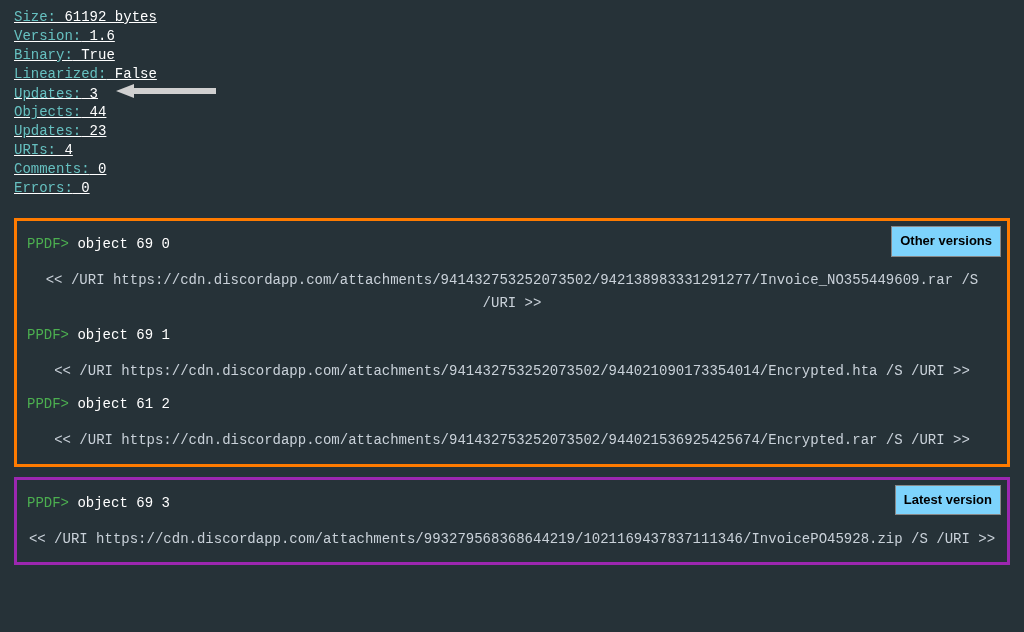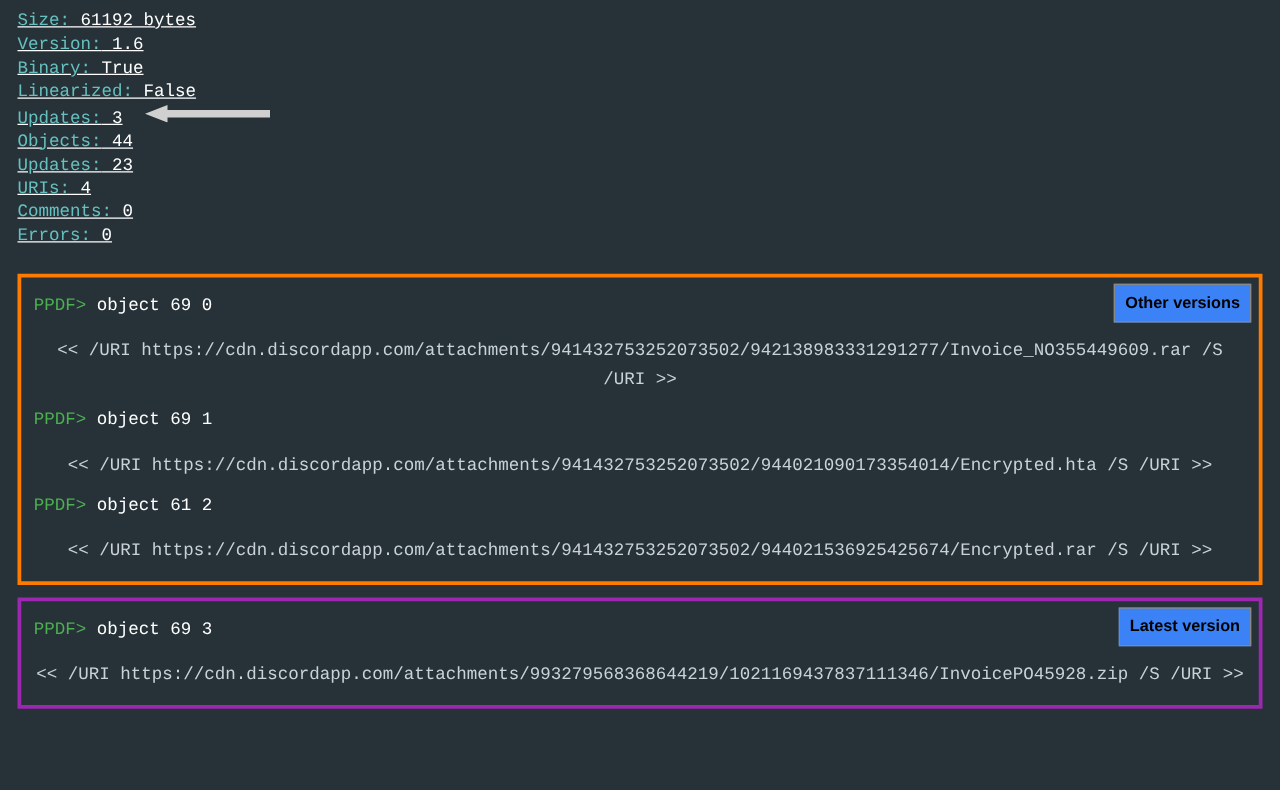--- a/index.html
+++ b/index.html
@@ -32,21 +32,21 @@
   margin-bottom: 10px;
   position: relative;
   line-height: 1.6;
 }
 .box-orange { border-color: #ff7b00; }
 .box-purple { border-color: #9c27b0; }
 .label-tag {
   position: absolute;
   right: 6px;
   top: 5px;
-  background: #3b82f6;
+  background: #7dd3fc;
   color: #000000;
   font-family: Arial, sans-serif;
   font-size: 13px;
   font-weight: bold;
   padding: 4px 8px;
   border: 1px solid #888;
 }
 .prompt { color: #4caf50; }
 .cmd-white { color: #ffffff; }
 .output { color: #c9d1d9; white-space: pre-wrap; text-align: center; }

